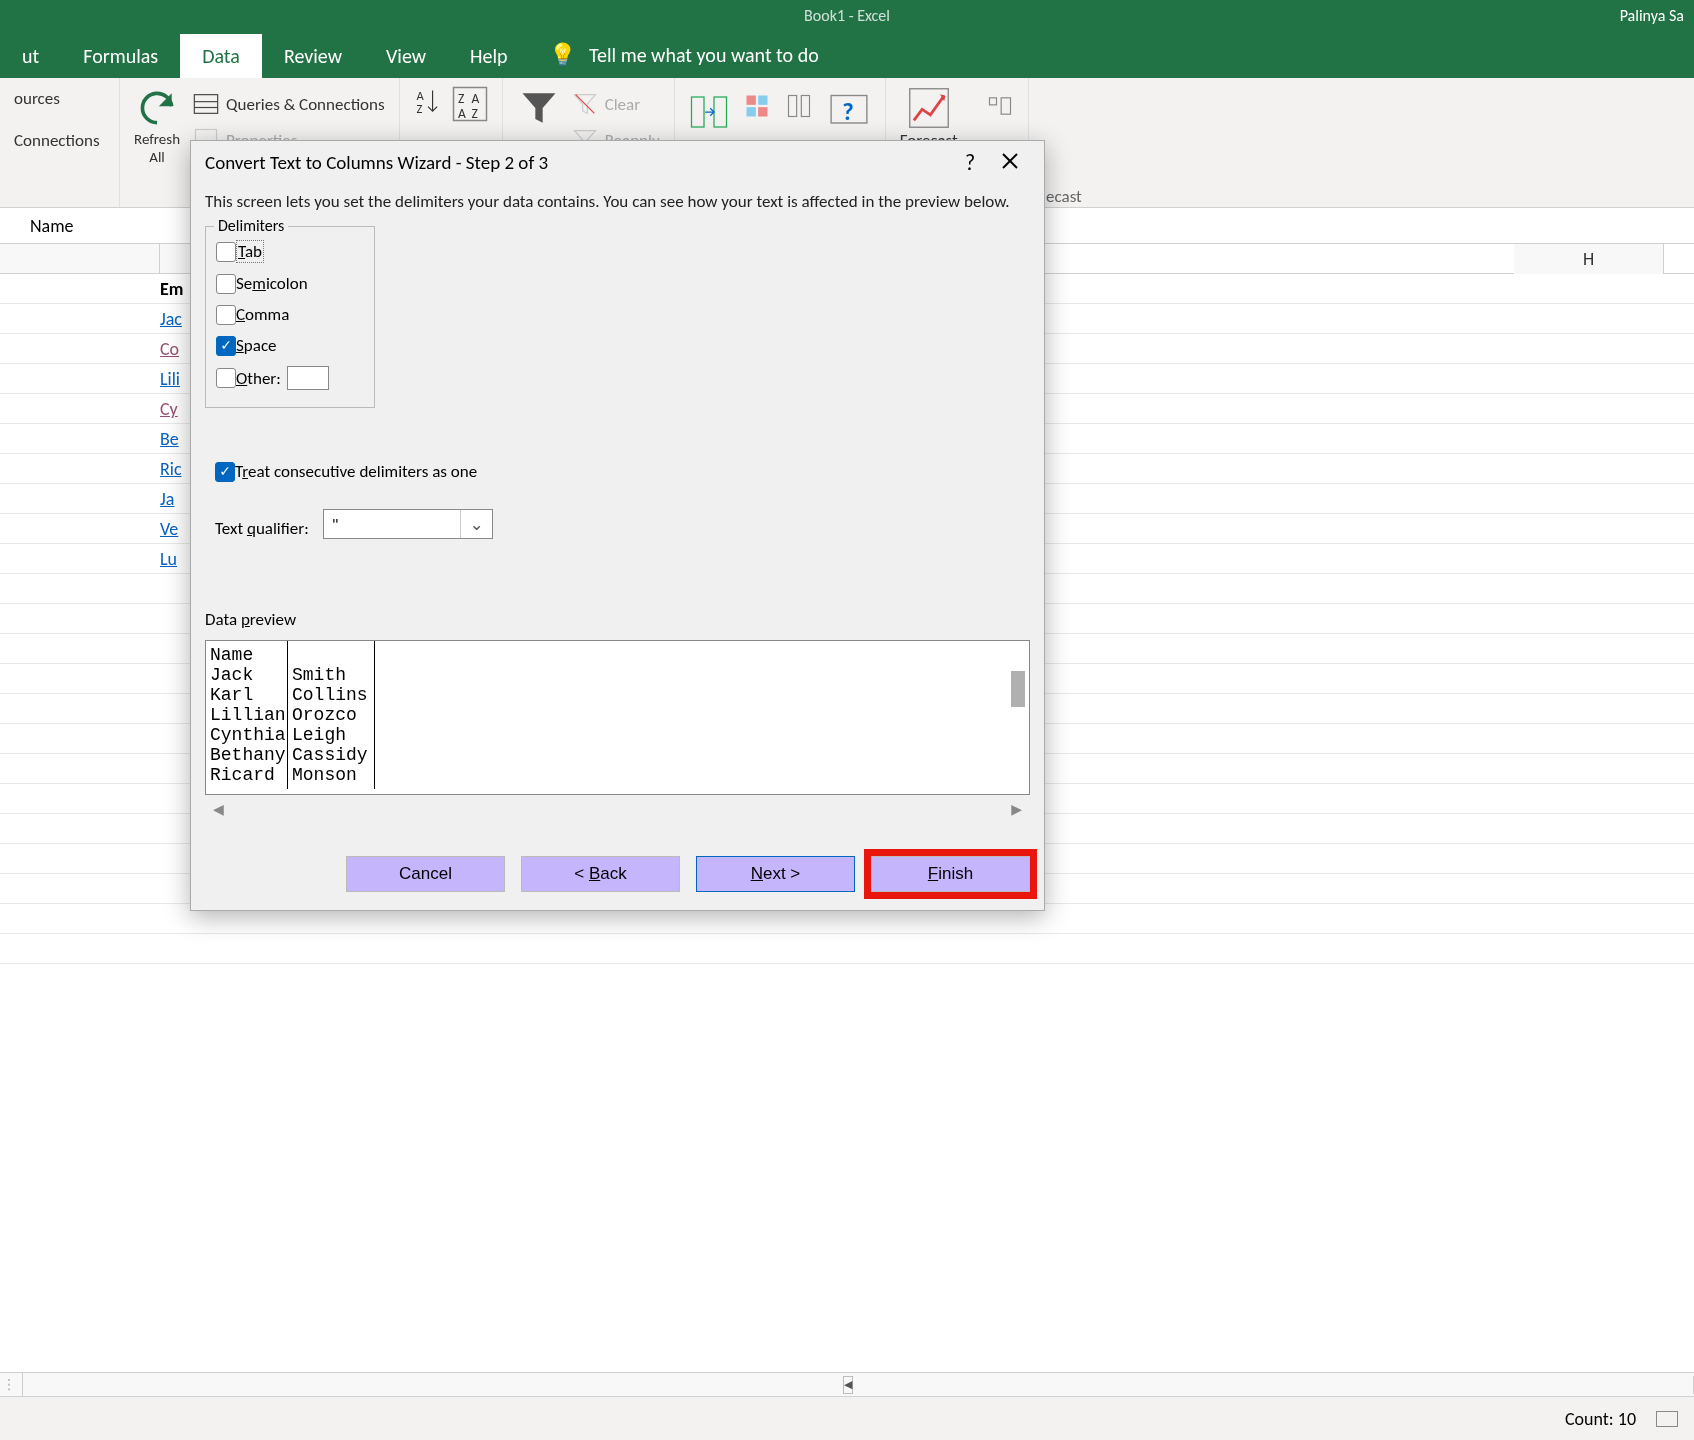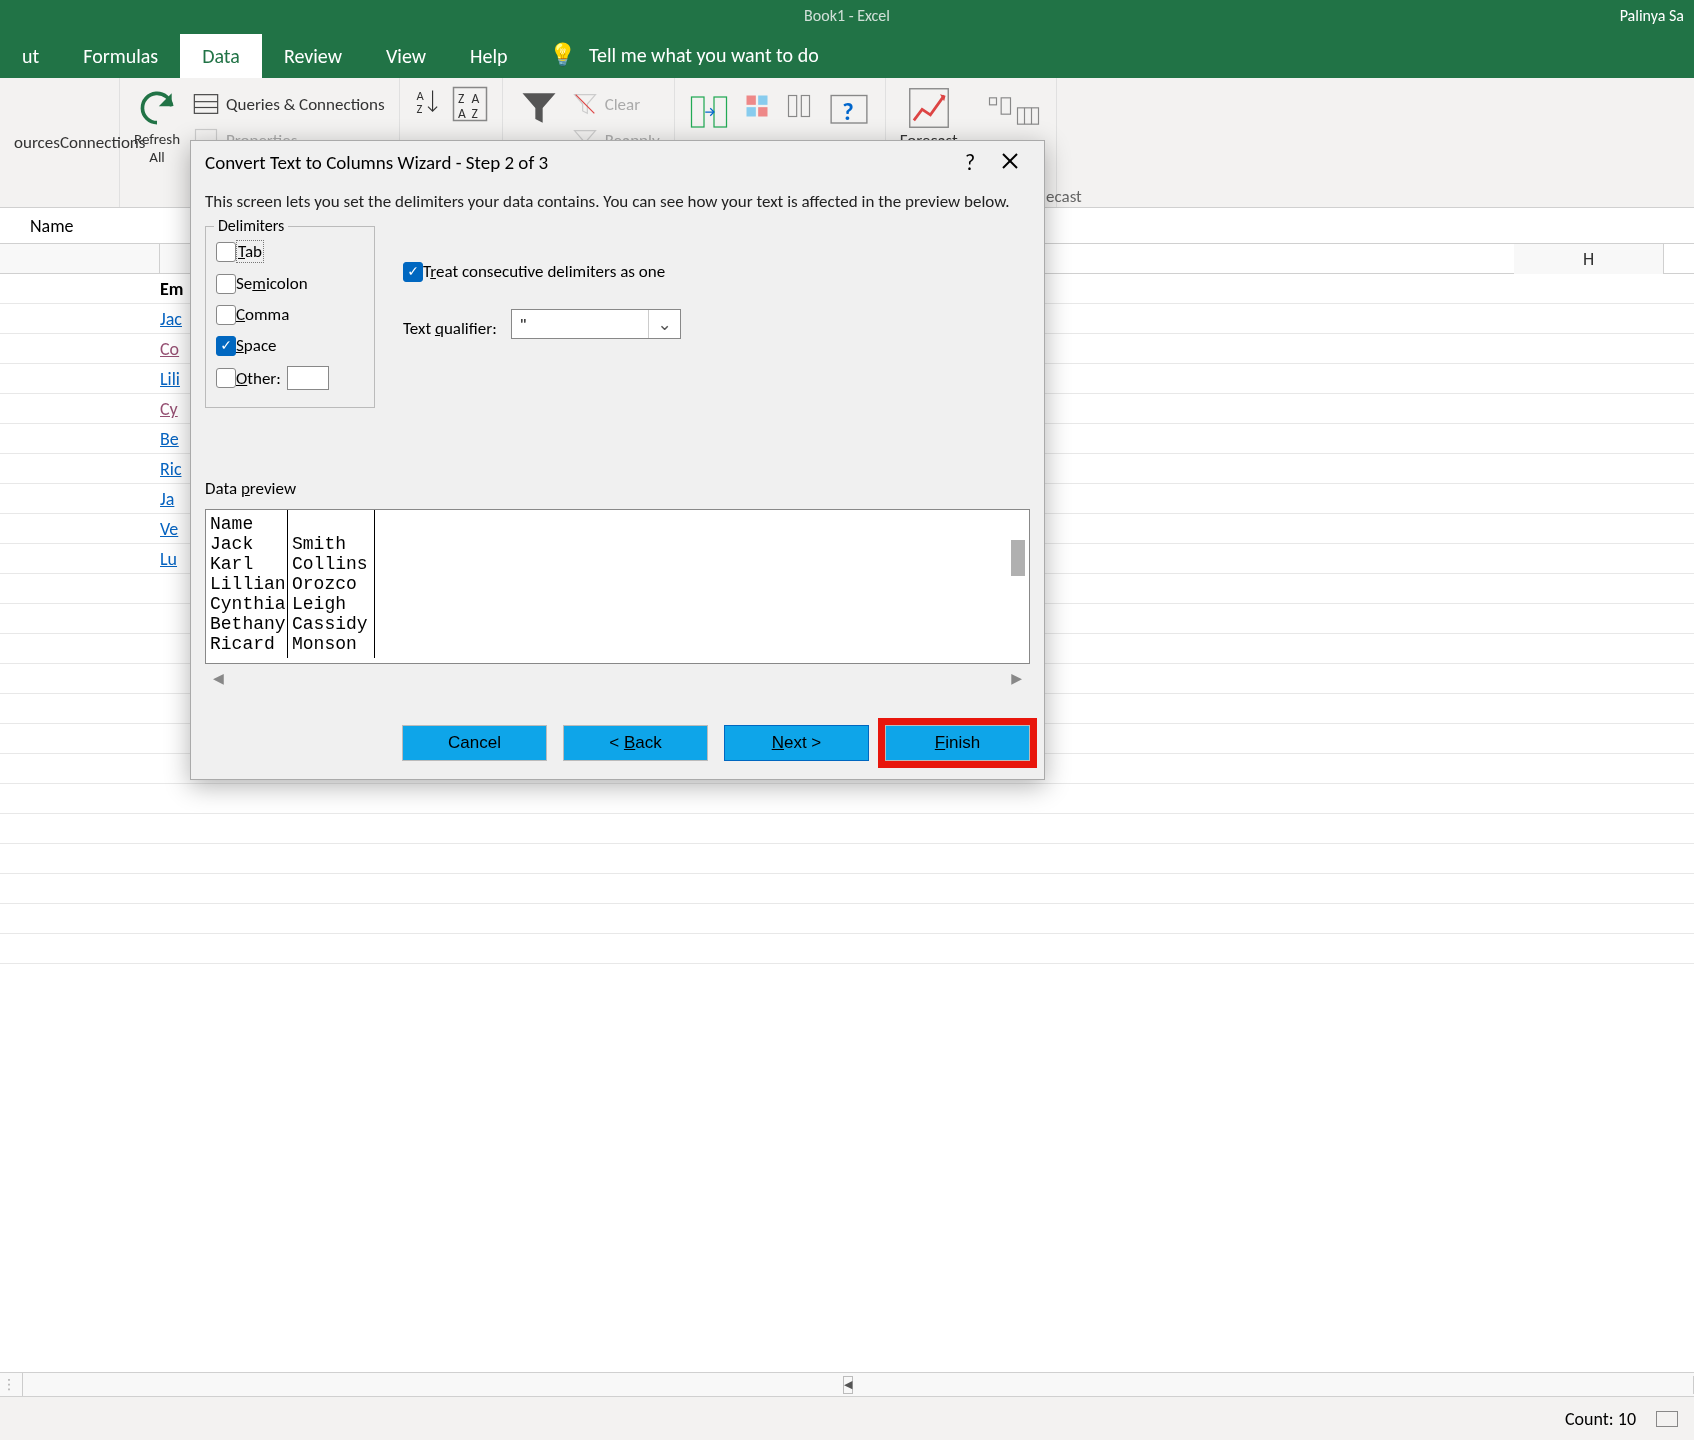--- a/index.html
+++ b/index.html
@@ -7,21 +7,21 @@
 
     .title-bar { background: #217346; color: #fff; height: 30px; display: flex; align-items: center; justify-content: center; position: relative; }
     .title-bar .title { font-size: 16px; color: #d0e0d8; }
     .title-bar .user { position: absolute; right: 10px; font-size: 16px; color: #fff; }
 
     .tabs { background: #217346; display: flex; height: 48px; align-items: flex-end; padding-left: 0; }
     .tab { padding: 10px 22px; color: #fff; font-size: 20px; cursor: pointer; }
     .tab.active { background: #fff; color: #217346; }
 
     .ribbon { background: #f3f2f1; border-bottom: 1px solid #d0d0d0; height: 130px; display: flex; position: relative; }
-    .ribbon-group { padding: 8px 14px; border-right: 1px solid #e0e0e0; font-size: 14px; color: #444; display: flex; flex-direction: row; justify-content: space-between; }
+    .ribbon-group { padding: 8px 14px; border-right: 1px solid #e0e0e0; font-size: 14px; color: #444; display: flex; flex-direction: column; justify-content: space-between; }
     .ribbon-item { display: flex; align-items: center; gap: 6px; padding: 2px 0; font-size: 17px; color: #333; }
     .refresh-btn { display: flex; flex-direction: column; align-items: center; font-size: 15px; color: #333; }
     .qc-label { font-size: 17px; color: #333; }
 
     .ribbon-icon { width: 28px; height: 32px; }
     .big-icon { width: 44px; height: 44px; }
 
     .forecast-group { display: flex; flex-direction: column; align-items: center; padding: 8px 14px; font-size: 17px; color: #333; }
 
     .formula-bar { height: 36px; border-bottom: 1px solid #d0d0d0; display: flex; align-items: center; padding-left: 30px; font-size: 18px; }
@@ -48,37 +48,37 @@
     .dlg-body { padding: 8px 14px 20px 14px; font-size: 17px; }
     .dlg-desc { margin-bottom: 14px; color: #222; }
 
     .fieldset { border: 1px solid #bbb; padding: 8px 10px 12px; width: 170px; position: relative; }
     .fieldset-label { position: absolute; top: -11px; left: 8px; background: #f0f0f0; padding: 0 4px; font-size: 16px; }
     .chk-row { display: flex; align-items: center; gap: 0; padding: 5px 0; font-size: 17px; }
     .chk { width: 20px; height: 20px; border: 1px solid #888; border-radius: 3px; background: #fff; display: flex; align-items: center; justify-content: center; }
     .chk.checked { background: #0067c0; border-color: #0067c0; color: #fff; font-size: 14px; }
     .other-input { width: 42px; height: 24px; border: 1px solid #888; margin-left: 6px; background: #fff; }
 
-    .delim-row { display: flex; gap: 18px; }
+    .delim-row { display: flex; gap: 18px; flex-direction: column; }
     .right-opts { padding-left: 10px; padding-top: 30px; flex: 1; }
     .right-opts .chk-row { margin-bottom: 22px; }
     .tq-row { display: flex; align-items: flex-end; gap: 14px; }
     .tq-select { width: 170px; height: 30px; border: 1px solid #888; background: #fff; display: flex; align-items: center; justify-content: space-between; padding: 0 8px; }
     .tq-select .caret { border-left: 1px solid #ccc; padding-left: 8px; color: #555; height: 100%; display: flex; align-items: center; }
 
     .preview-label { margin-top: 70px; margin-bottom: 10px; font-size: 17px; }
     .preview-box { border: 1px solid #888; background: #fff; height: 155px; font-family: 'Courier New', monospace; font-size: 18px; position: relative; overflow: hidden; }
     .preview-table { display: flex; }
     .preview-col { border-right: 1px solid #000; padding: 4px 6px 4px 4px; white-space: pre; }
     .preview-col:first-child { width: 82px; }
     .preview-scroll { position: absolute; right: 4px; top: 30px; width: 14px; height: 36px; background: #b0b0b0; }
     .preview-arrows { display: flex; justify-content: space-between; padding: 6px 8px 0; color: #888; font-size: 14px; }
 
     .dlg-buttons { display: flex; justify-content: flex-end; gap: 16px; padding: 18px 14px 18px; }
-    .dlg-btn { width: 145px; height: 36px; background: #0ea5e9; border: 1px solid #bbb; font-size: 17px; cursor: pointer; }
+    .dlg-btn { width: 159px; height: 36px; background: #c4b5fd; border: 1px solid #bbb; font-size: 17px; cursor: pointer; }
     .dlg-btn.primary { border: 1px solid #0067c0; }
     .dlg-btn.highlight { outline: 7px solid #e8160c; }
 
     
     .scroll-area { position: absolute; bottom: 44px; left: 0; right: 0; height: 24px; border-top: 1px solid #d0d0d0; background: #f8f8f8; display: flex; align-items: center; }
     .scroll-area .handle { width: 32px; height: 18px; background: #ccc; margin-left: 840px; }
     .scroll-arrow { border: 1px solid #bbb; width: 20px; height: 18px; margin-left: 820px; text-align: center; font-size: 11px; color: #555; line-height: 16px; }
 
     .status-bar { position: absolute; bottom: 0; left: 0; right: 0; height: 44px; background: #f3f2f1; border-top: 1px solid #d0d0d0; display: flex; align-items: center; justify-content: flex-end; padding: 0 16px; font-size: 18px; gap: 20px; margin-top: 43px; }
     .view-icon { width: 22px; height: 16px; border: 1px solid #888; }

